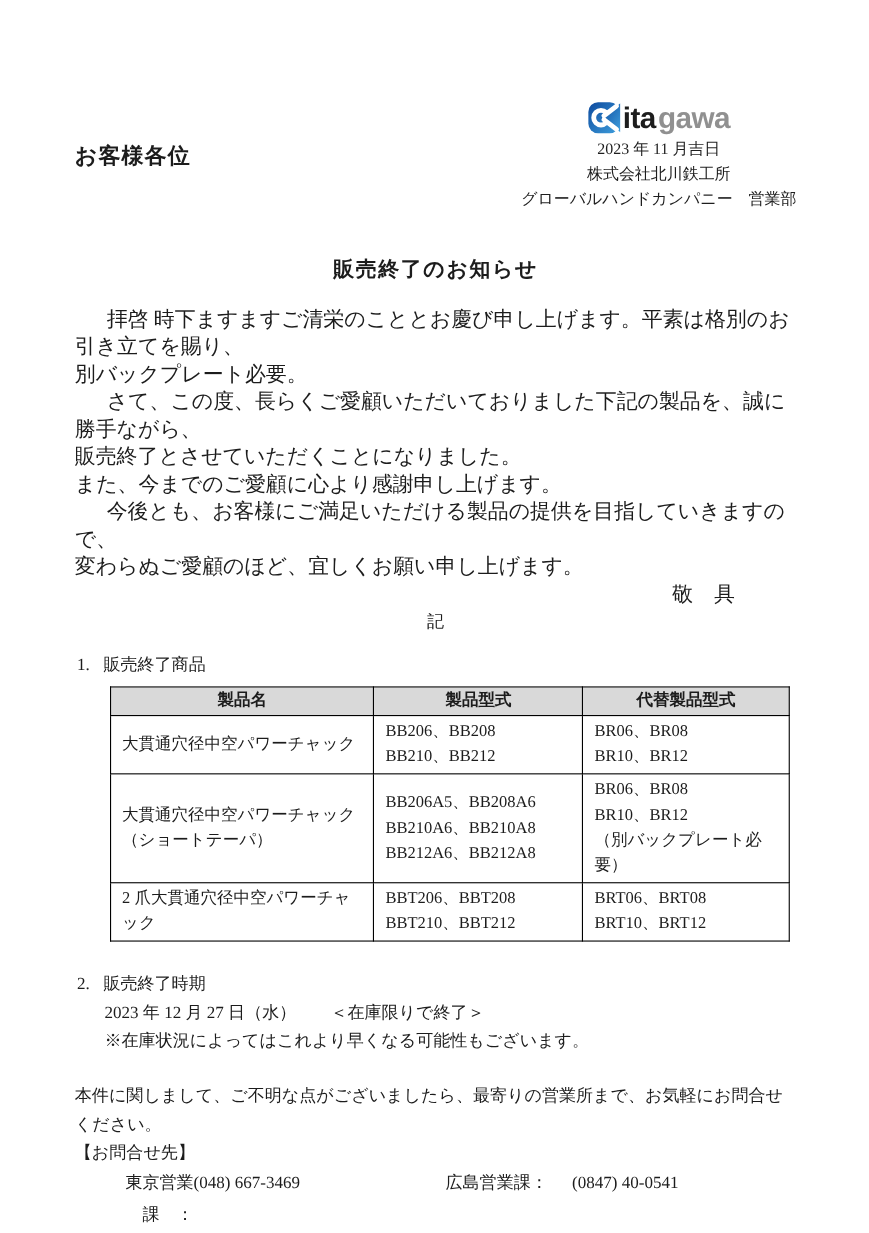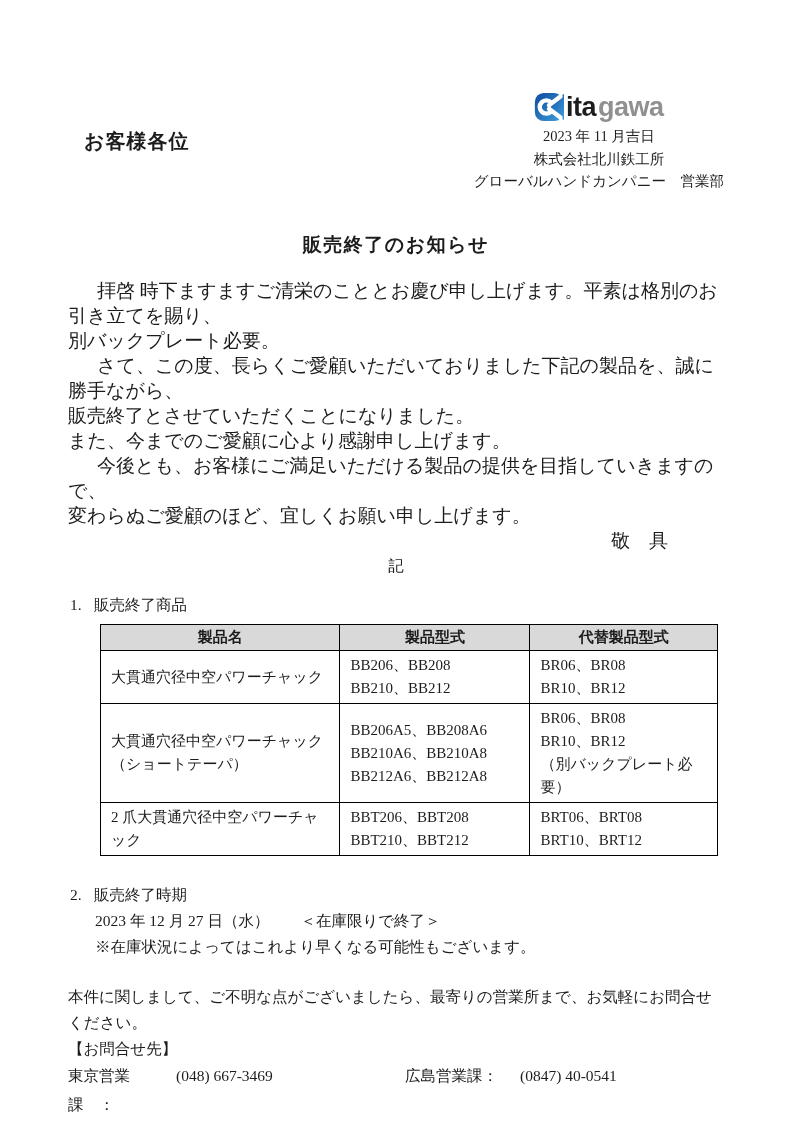--- a/index.html
+++ b/index.html
@@ -8,21 +8,21 @@
     width: 790px; height: 1121px; margin: 0 auto;
     font-family: "Liberation Serif", "DejaVu Serif", serif;
     color: #1c1c1c;
   }
   .page { position: relative; width: 790px; height: 1121px; overflow: hidden; background: #fff; }
   .content { padding: 0 66px 0 68px; }
 
   
   .header { position: relative; height: 200px; }
   .recipient {
-    position: absolute; left: 16px; top: 128px;
+    position: absolute; left: 0; top: 128px;
     font-size: 20px; font-weight: bold; letter-spacing: 1px;
   }
   .corner {
     position: absolute; right: 0; top: 92px;
     display: flex; flex-direction: column; align-items: center;
     font-size: 14.5px; line-height: 22.5px; color: #1e1e1e;
   }
   .logo {
     display: flex; align-items: center; gap: 2px; margin-bottom: 3px;
     font-family: "Liberation Sans", "DejaVu Sans", sans-serif;
@@ -66,21 +66,21 @@
   .col-repl { width: 30.4%; }
 
   
   .sec2-line { font-size: 15.5px; line-height: 26px; padding-left: 27px; }
 
   
   .contact { margin-top: 24px; font-size: 15.5px; }
   .contact-intro { line-height: 26px; }
   .contact-heading { line-height: 26px; }
   .contact-row { display: flex; line-height: 28.5px; }
-  .c-left { width: 337px; display: flex; }
+  .c-left { width: 337px; display: flex; text-align: right; }
   .c-label { width: 108px; }
   .c-right { display: flex; justify-content: center; }
   .cr-label { width: 115px; }
 </style>
 </head>
 <body>
 
 <div class="page">
   <div class="content">
 

